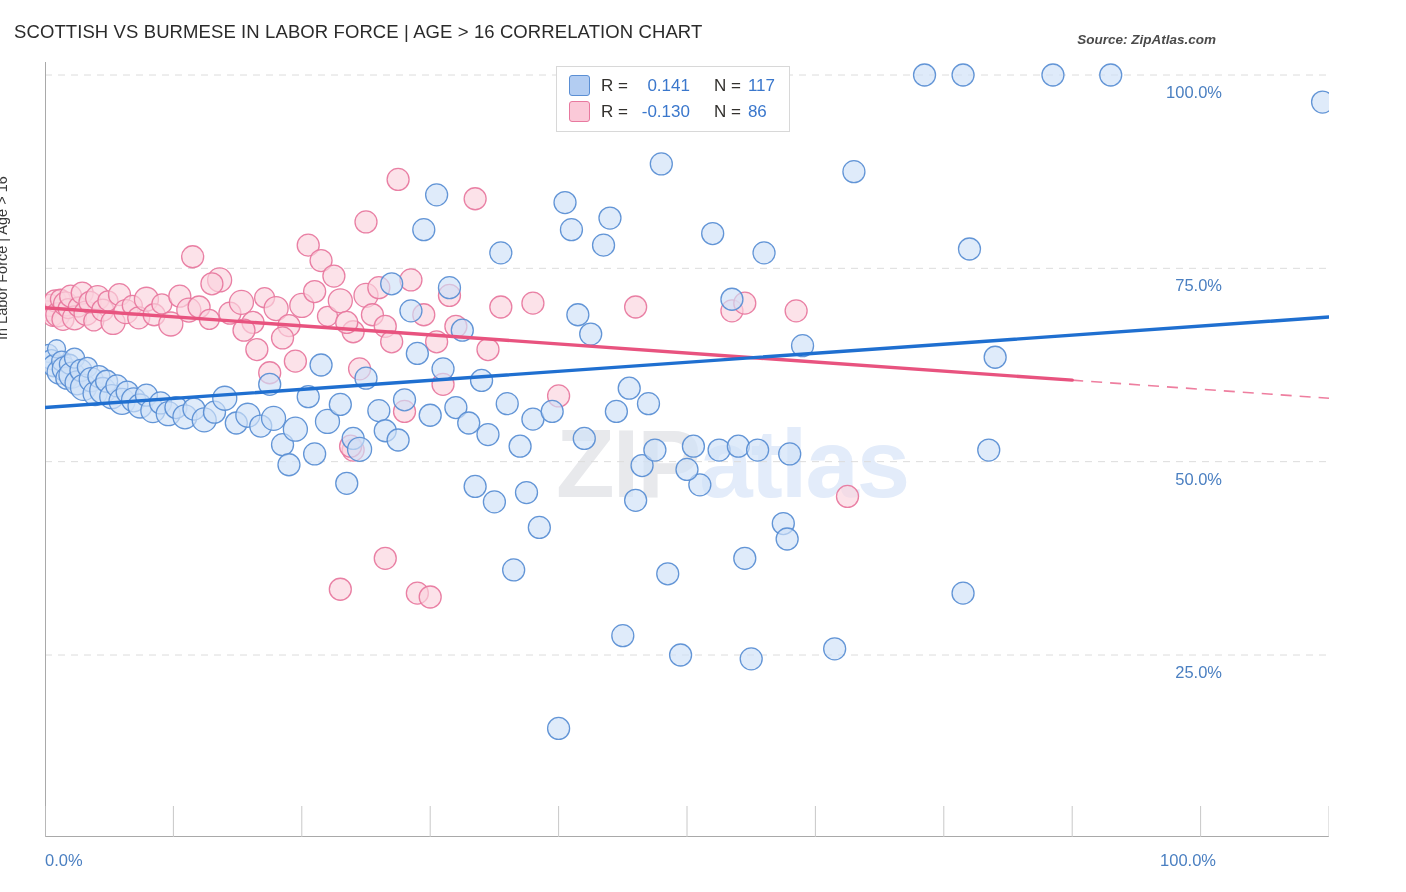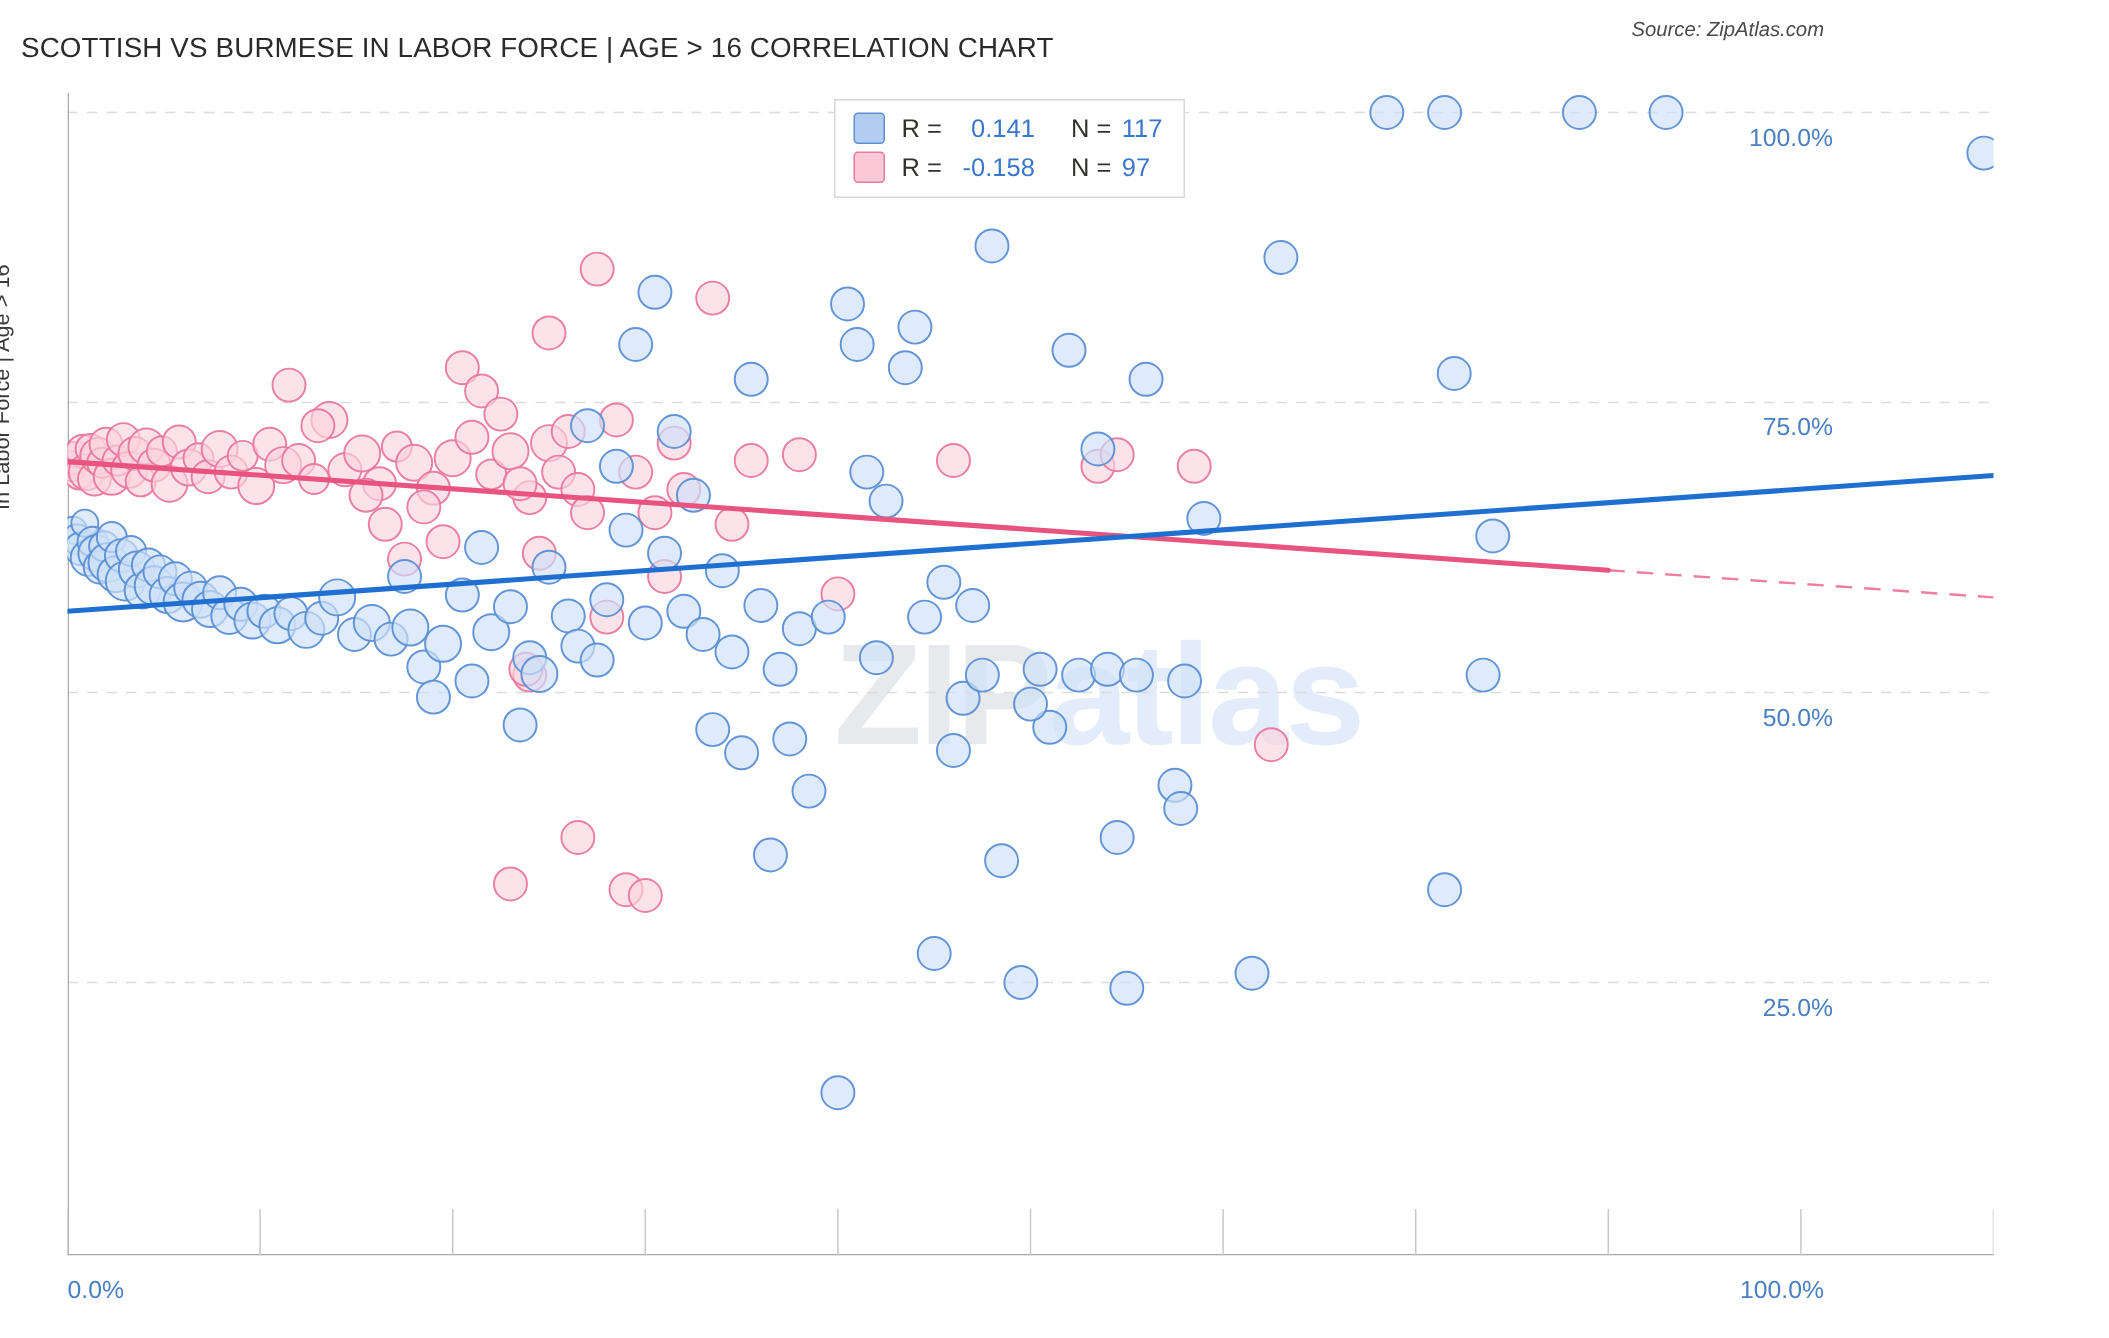--- a/index.html
+++ b/index.html
@@ -11,22 +11,22 @@
     overflow: hidden;
   }
   #app { position: relative; width: 1230px; height: 892px; }
 
   #chart-title {
     position: absolute; left: 14px; top: 21px;
     font-size: 18.5px; letter-spacing: 0.1px;
     color: #2b2b2b; white-space: nowrap;
   }
   #source-label {
-    position: absolute; right: 14px; top: 12px;
-    font-size: 13.5px; font-style: italic; font-weight: normal;
+    position: absolute; right: 14px; top: 32px;
+    font-size: 13.5px; font-style: italic; font-weight: bold;
     color: #4a4a4a; white-space: nowrap;
   }
 
   #plot-wrap {
     position: absolute; left: 45px; top: 62px;
     width: 1284px; height: 775px;
   }
   #svg-plot { display: block; width: 1284px; height: 775px; }
 
   #y-axis-title {
@@ -369,20 +369,20 @@
     <div class="stats-row">
       <div class="stats-swatch sw-blue"></div>
       <span class="stats-rlab">R =</span>
       <span class="stats-rval">0.141</span>
       <span class="stats-nlab">N =</span>
       <span class="stats-nval">117</span>
     </div>
     <div class="stats-row">
       <div class="stats-swatch sw-pink"></div>
       <span class="stats-rlab">R =</span>
-      <span class="stats-rval">-0.158</span>
+      <span class="stats-rval">-0.130</span>
       <span class="stats-nlab">N =</span>
-      <span class="stats-nval">97</span>
+      <span class="stats-nval">86</span>
     </div>
   </div>
 
 
 </div>
 
 </body></html>

